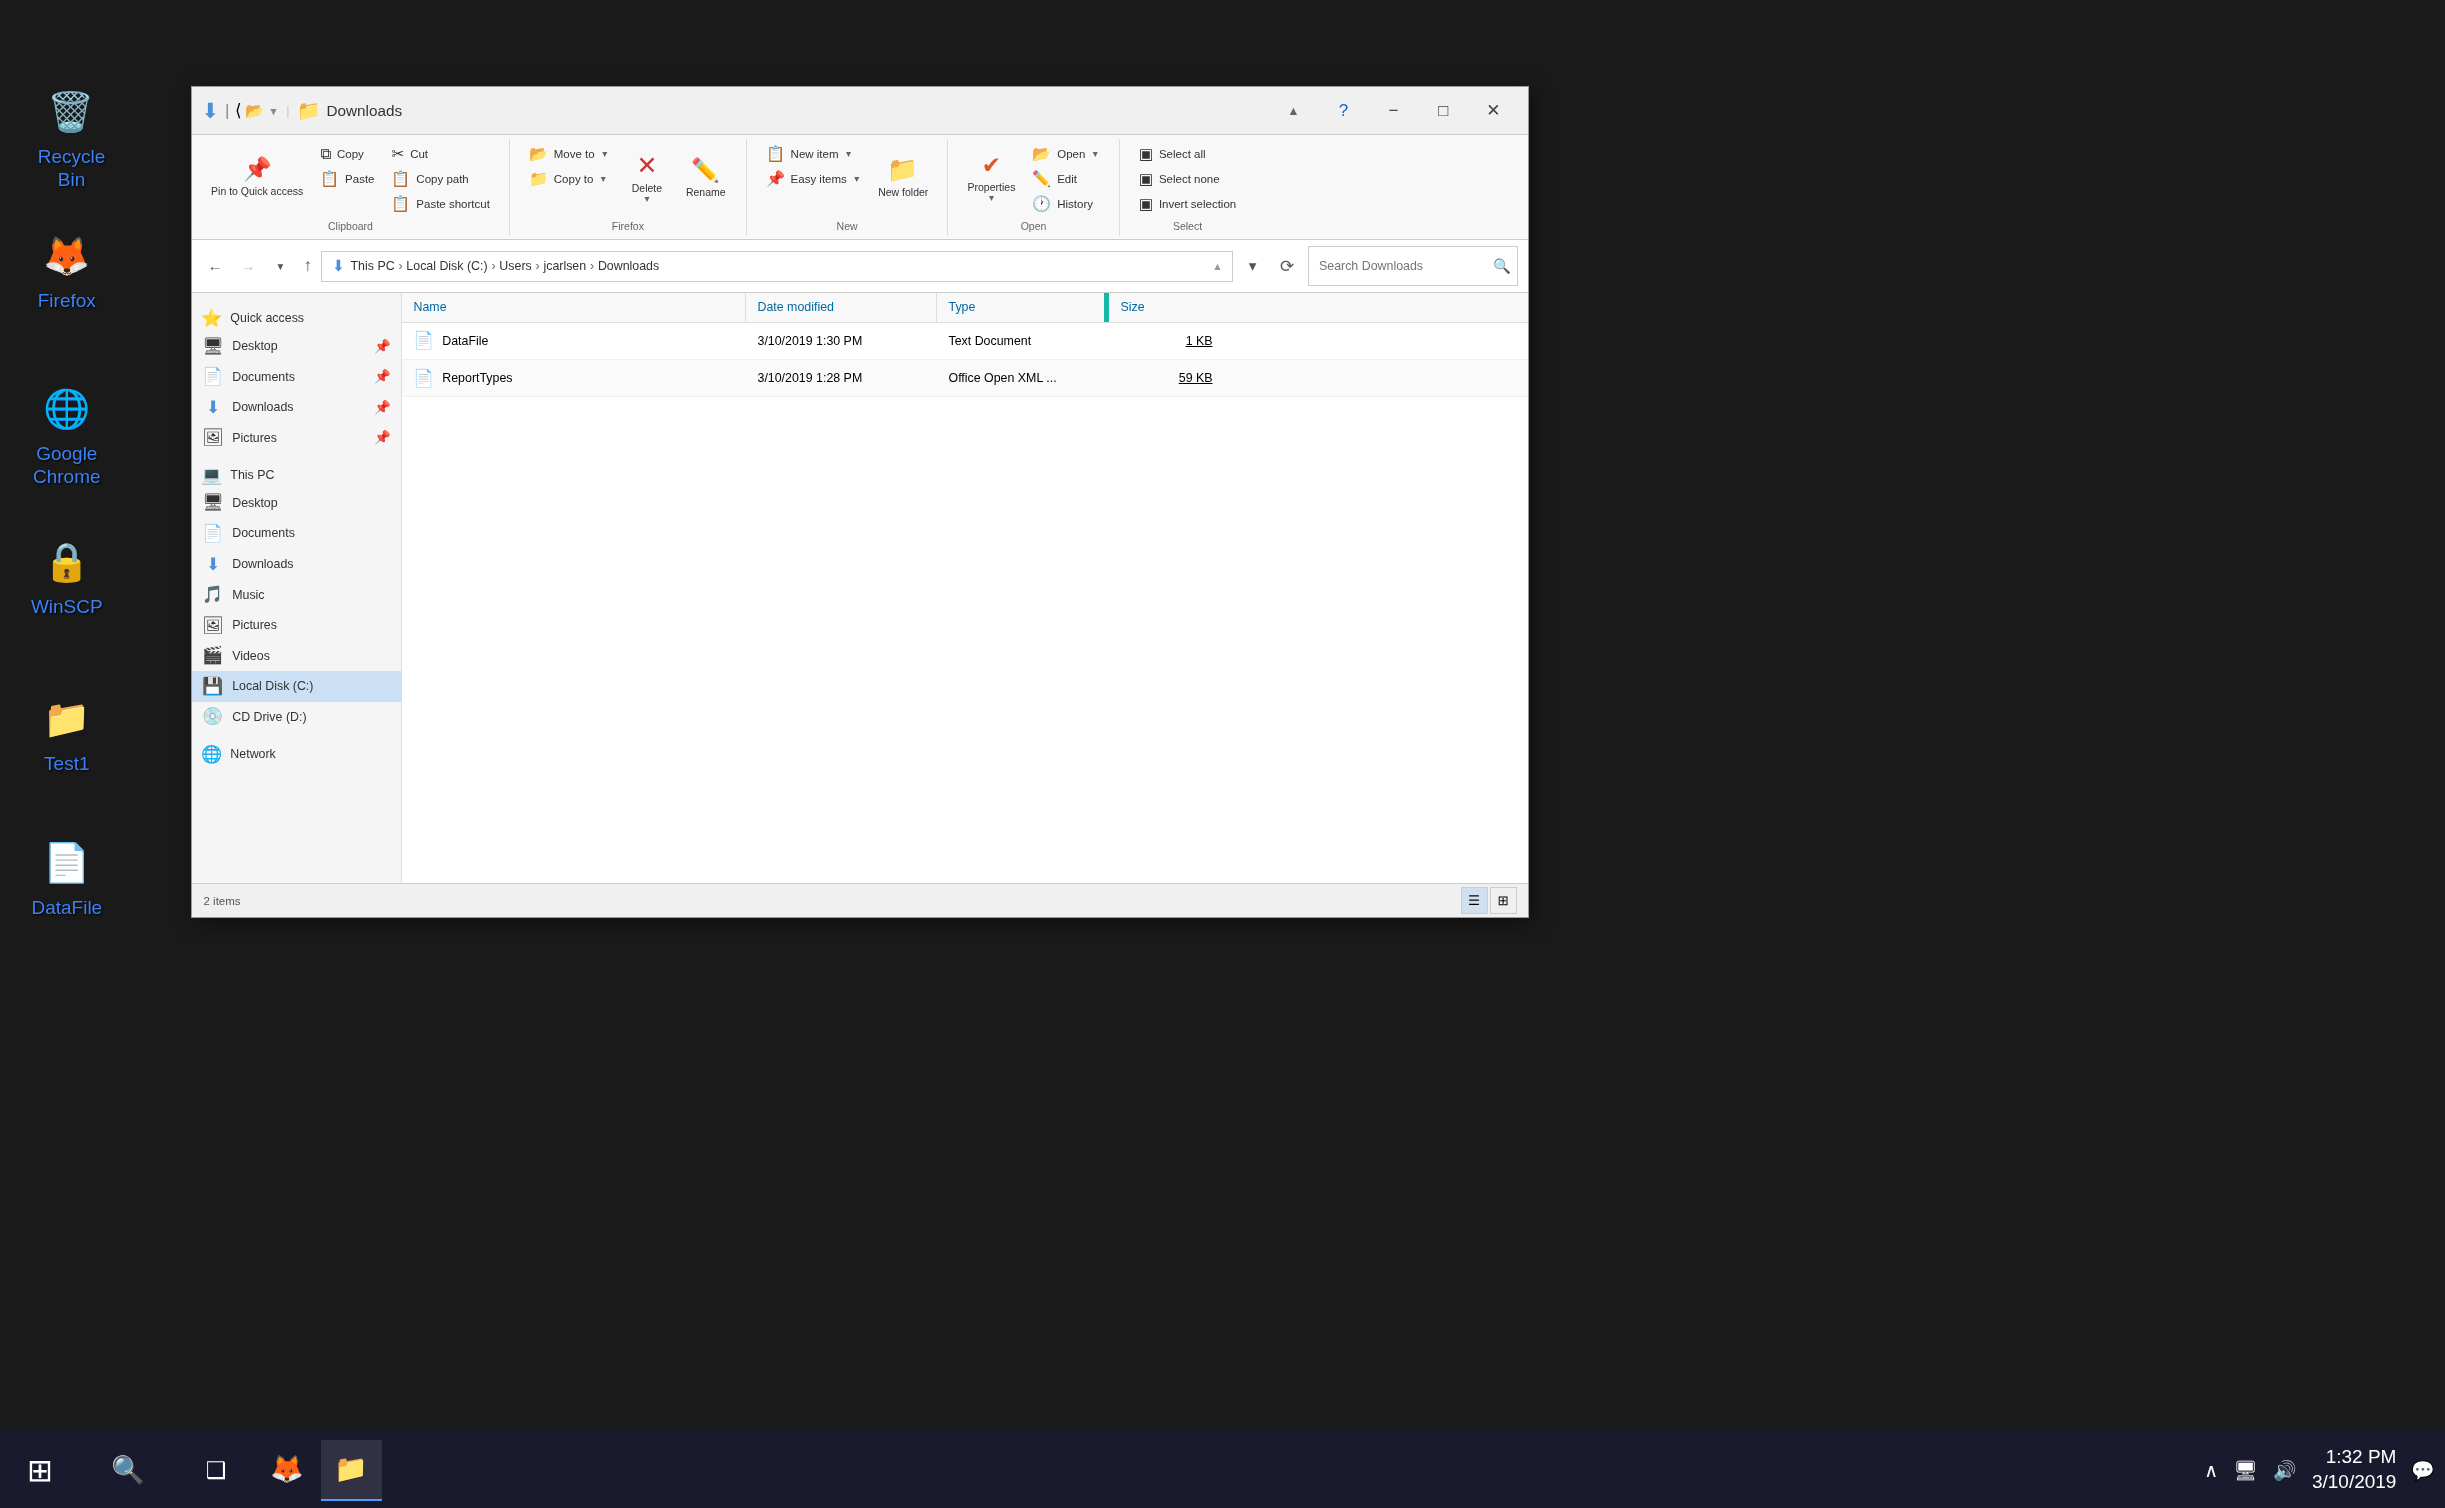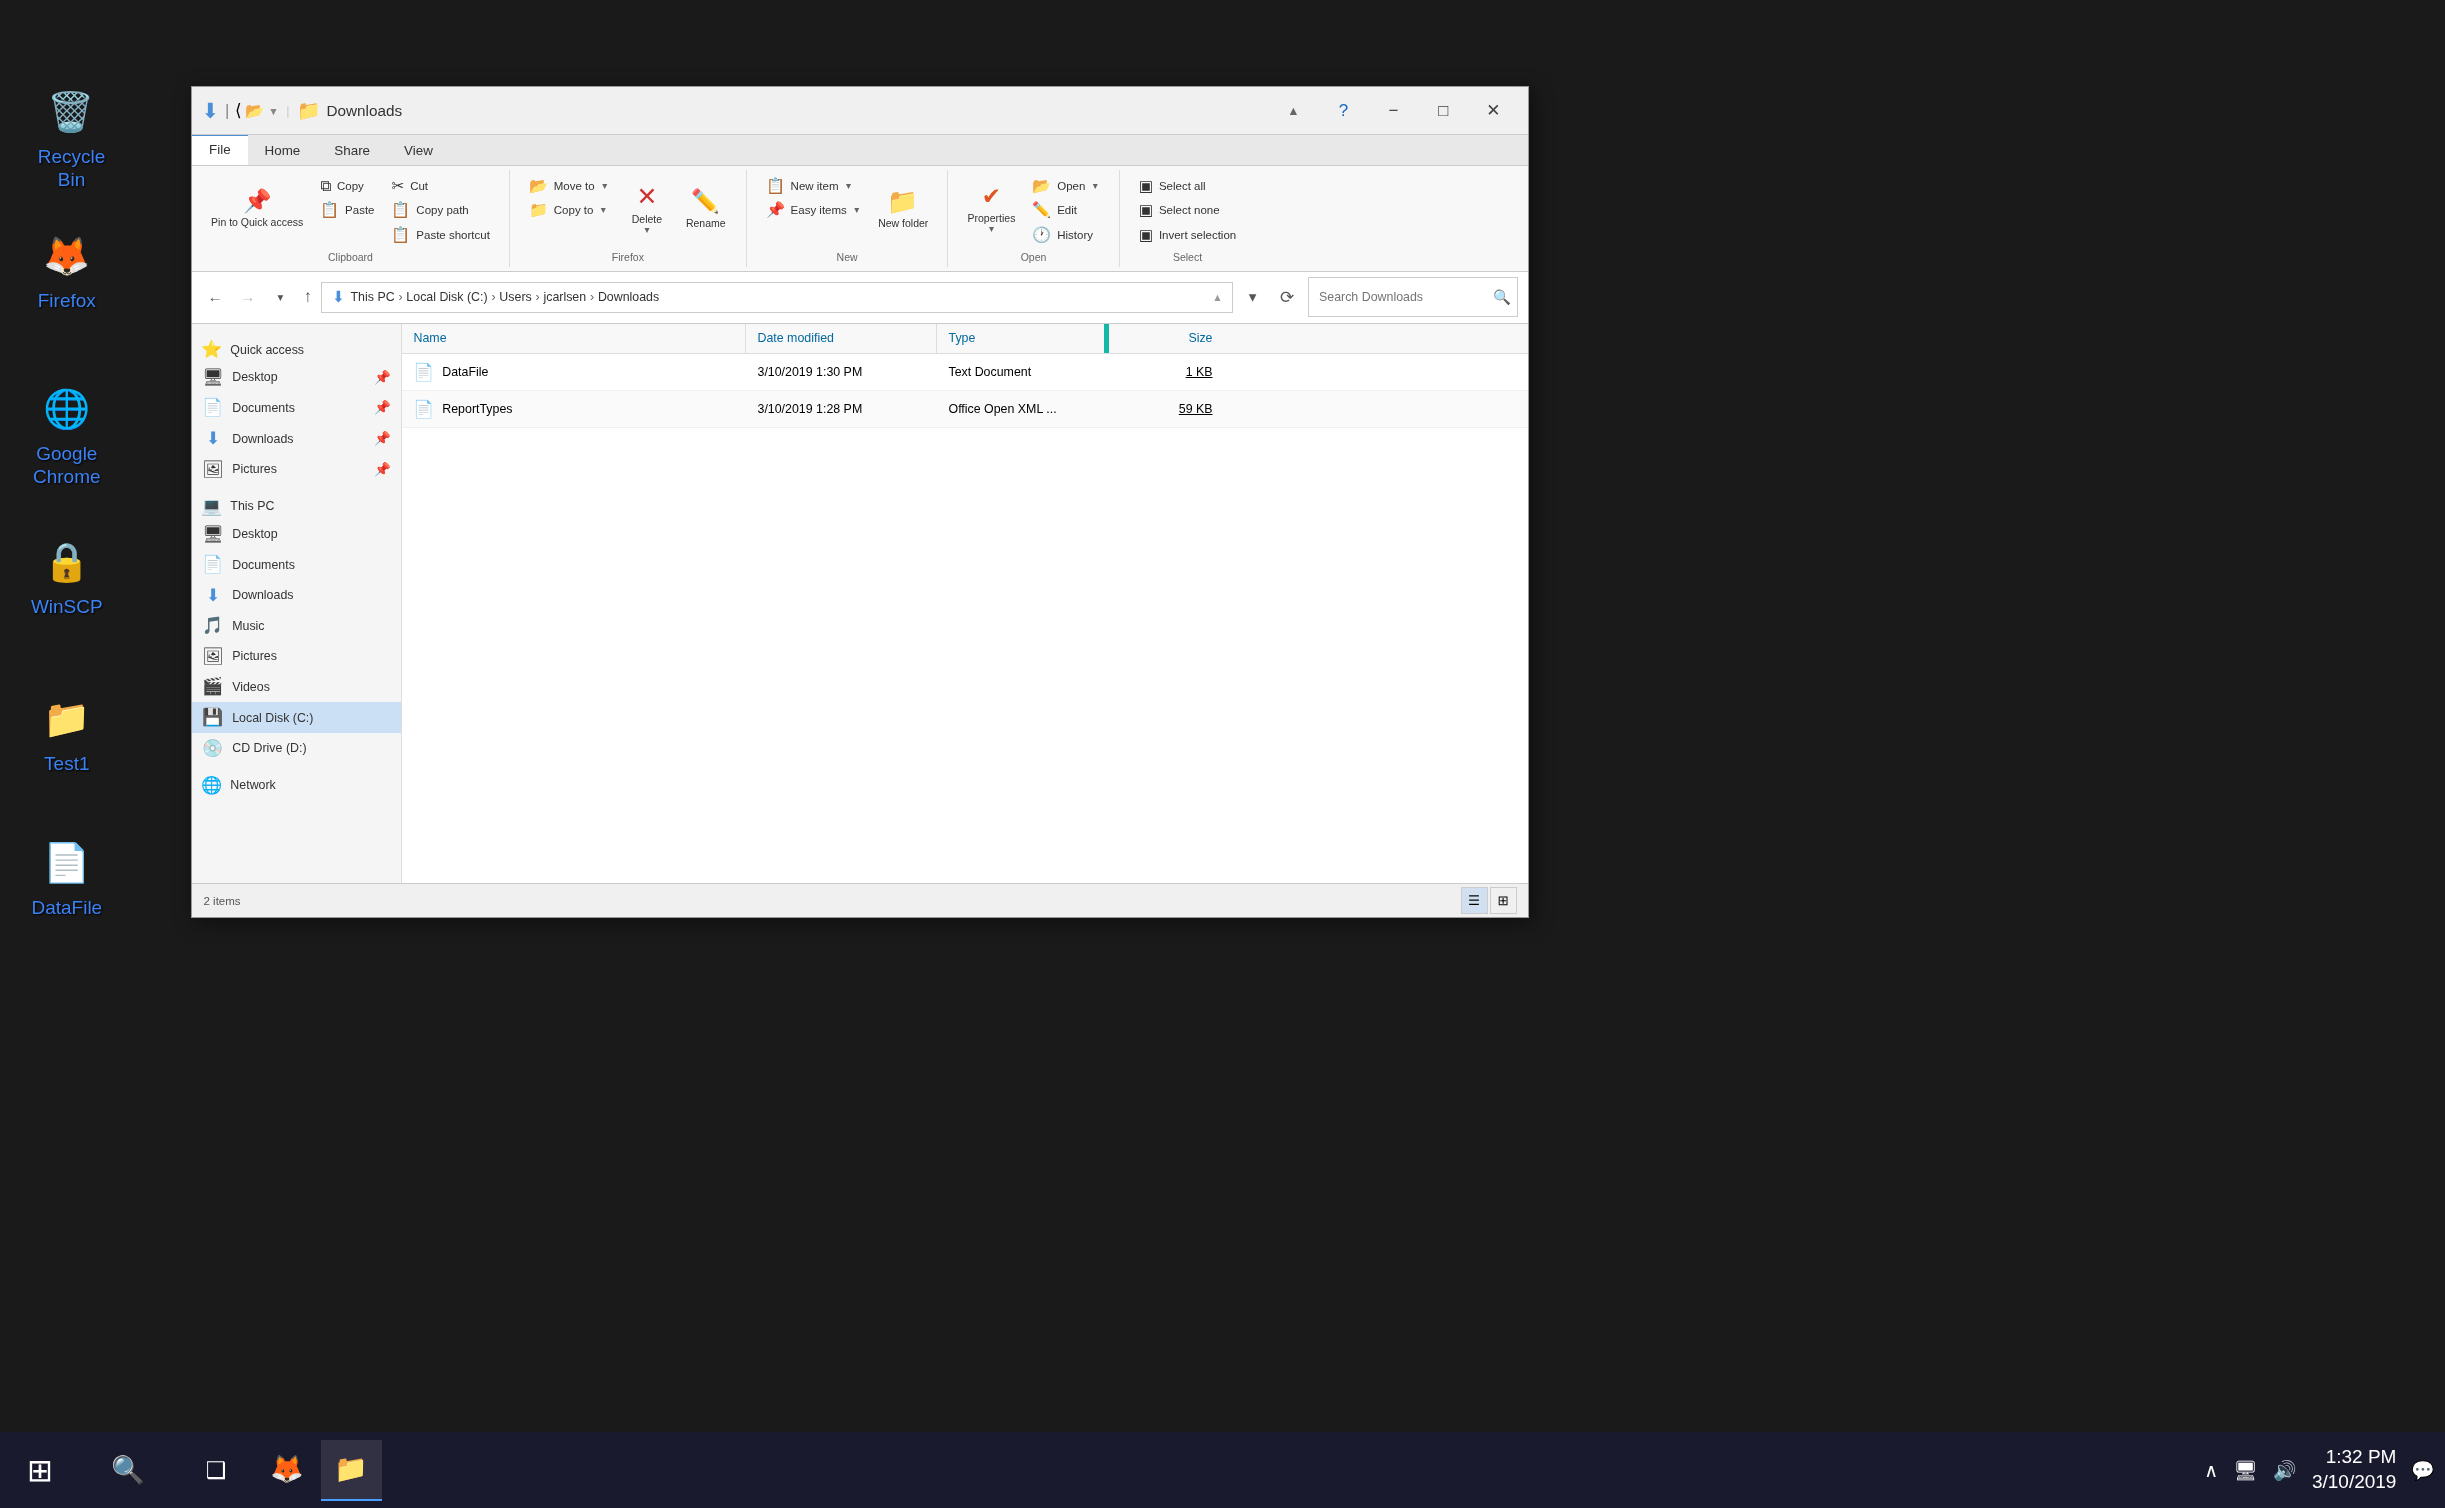--- a/index.html
+++ b/index.html
@@ -432,21 +432,20 @@
     .file-col-type {
       width: 172px;
       padding: 7.6px 11.5px;
       cursor: pointer;
       border-right: 5px solid #14b8a6;
     }
     .file-col-size {
       width: 115px;
       padding: 7.6px 11.5px;
       cursor: pointer;
-      text-align: right;
     }
     .file-row {
       display: flex;
       align-items: center;
       border-bottom: 1px solid #f0f0f0;
       font-size: 12.4px;
       cursor: pointer;
     }
     .file-row:nth-child(odd) { background: #fafafa; }
     .file-cell-name {
@@ -580,26 +579,20 @@
       <div class="title-bar-controls">
         <button class="title-btn" style="font-size:12.4px;color:#666">▲</button>
         <button class="title-btn" style="color:#1565c0;font-size:17px">?</button>
         <button class="title-btn">−</button>
         <button class="title-btn">□</button>
         <button class="title-btn close">✕</button>
       </div>
     </div>
 
     <div class="ribbon">
-      <div class="ribbon-tabs">
-        <button class="ribbon-tab active">File</button>
-        <button class="ribbon-tab">Home</button>
-        <button class="ribbon-tab">Share</button>
-        <button class="ribbon-tab">View</button>
-      </div>
 
       <div class="ribbon-content">
 
         <div class="ribbon-group">
           <div class="ribbon-group-buttons">
             <button class="ribbon-btn large">
               <span class="btn-icon">📌</span>
               <span style="font-size:10.5px;text-align:center;line-height:1.2">Pin to Quick
 access</span>
             </button>

